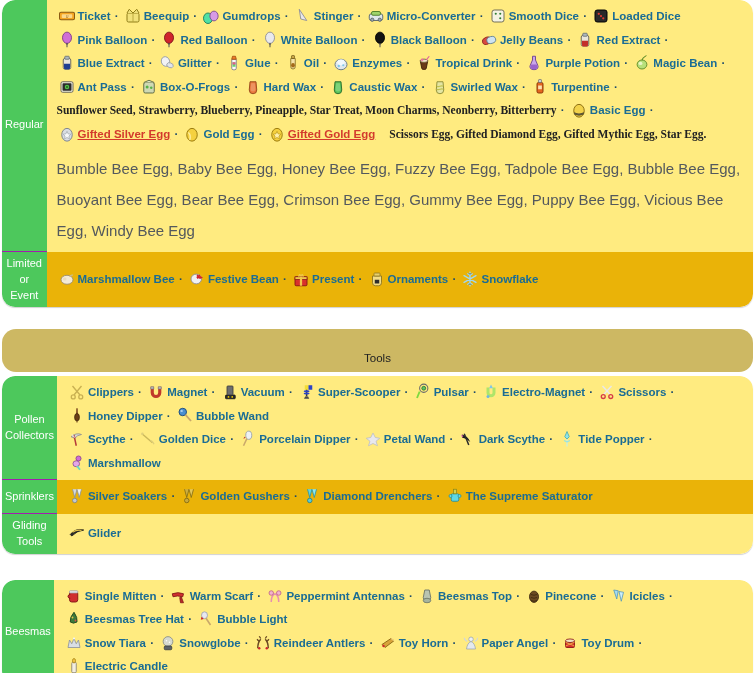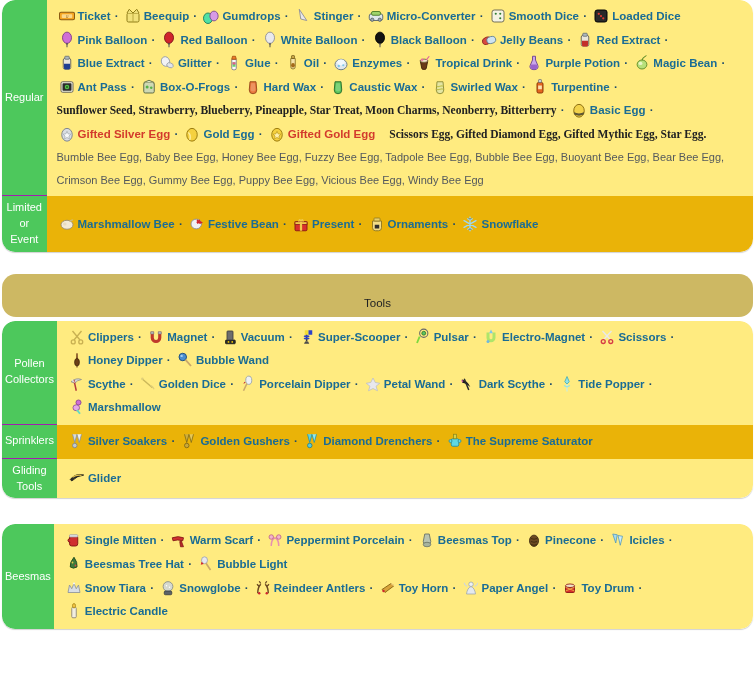--- a/index.html
+++ b/index.html
@@ -70,23 +70,23 @@
 
   .tblwrap {
     border-radius: 13px;
     overflow: hidden;
     box-shadow: 0 1px 1px rgba(0,0,0,.18);
   }
 
   
   .entry { white-space: nowrap; display: inline; }
   .lnk { color: #1a6c94; font-weight: bold; text-decoration: none; }
-  .lnk.red { color: #d33a2c; }
+  .lnk.red { color: #d33a2c; text-decoration: underline; }
   .plaintext { color: #202122; font-weight: bold; font-family: Liberation Serif, serif; }
-  .muted { color: #54595d; font-weight: normal; font-size: 11px; }
+  .muted { color: #54595d; font-weight: normal; font-size: 15px; margin-top: 8px; }
   .sep { color: #1b4a6b; font-weight: bold; padding: 0 1px; }
 
   .ico {
     display: inline-block;
     vertical-align: middle;
     margin: 0 2px 0 1px;
     position: relative;
     top: -1px;
   }
   .ico svg { display: block; }
@@ -396,21 +396,21 @@
                           <path d="M7 10 q-3 0-3 2.5T7 15" fill="#cf2f2f" stroke="#7e1313" stroke-width="1.2"></path>
                           <rect x="6" y="5" width="11" height="3" rx="1" fill="#e8e8ec" stroke="#9a9aa2" stroke-width="1"></rect>
                         </svg></span><span class="lnk">Single Mitten</span></span><span class="sep"> · </span><span class="entry"><span class="ico"><svg width="18" height="18" viewBox="0 0 24 24">
                           <path d="M3 9 q8-3 15 0 l-1 4 q-7-2-13 0z" fill="#cf2f2f" stroke="#7e1313" stroke-width="1.1"></path>
                           <path d="M15 13 l3 8 -4 0 -1-7z" fill="#b82828" stroke="#7e1313" stroke-width="1"></path>
                         </svg></span><span class="lnk">Warm Scarf</span></span><span class="sep"> · </span><span class="entry"><span class="ico"><svg width="18" height="18" viewBox="0 0 24 24">
                           <path d="M7 20 q0-9 5-11" fill="none" stroke="#e78fb0" stroke-width="2"></path>
                           <path d="M17 20 q0-9-5-11" fill="none" stroke="#e78fb0" stroke-width="2"></path>
                           <circle cx="7" cy="8" r="3" fill="#f3b4cd" stroke="#b95b82" stroke-width="1"></circle>
                           <circle cx="17" cy="8" r="3" fill="#f3b4cd" stroke="#b95b82" stroke-width="1"></circle>
-                        </svg></span><span class="lnk">Peppermint Porcelain</span></span><span class="sep"> · </span><span class="entry"><span class="ico"><svg width="18" height="18" viewBox="0 0 24 24">
+                        </svg></span><span class="lnk">Peppermint Antennas</span></span><span class="sep"> · </span><span class="entry"><span class="ico"><svg width="18" height="18" viewBox="0 0 24 24">
                           <path d="M9 4h6l2 10a5 5 0 0 1-10 0z" fill="#b9c4b1" stroke="#6b7466" stroke-width="1.2"></path>
                           <ellipse cx="12" cy="18" rx="5" ry="3" fill="#a7b49e" stroke="#6b7466" stroke-width="1.1"></ellipse>
                         </svg></span><span class="lnk">Beesmas Top</span></span><span class="sep"> · </span><span class="entry"><span class="ico"><svg width="18" height="18" viewBox="0 0 24 24">
                           <ellipse cx="12" cy="13" rx="6" ry="7.5" fill="#6b4a22" stroke="#3c280d" stroke-width="1.2"></ellipse>
                           <path d="M8 10 q4 2 8 0 M8 14 q4 2 8 0 M8 18 q4 2 8 0" stroke="#3f2a10" stroke-width="1.2" fill="none"></path>
                         </svg></span><span class="lnk">Pinecone</span></span><span class="sep"> · </span><span class="entry"><span class="ico"><svg width="18" height="18" viewBox="0 0 24 24">
                           <path d="M5 4 L9 16 L11 5z" fill="#a5dcf2" stroke="#4d94b8" stroke-width="1"></path>
                           <path d="M12 6 L15 19 L18 7z" fill="#cdeefa" stroke="#4d94b8" stroke-width="1"></path>
                         </svg></span><span class="lnk">Icicles</span></span><span class="sep"> · </span><span class="entry"><span class="ico"><svg width="18" height="18" viewBox="0 0 24 24">
                           <path d="M12 3 q5 7 4 13 q-5 3-9 0 q-1-6 5-13z" fill="#3e7a3c" stroke="#1f4a1d" stroke-width="1.2"></path>

